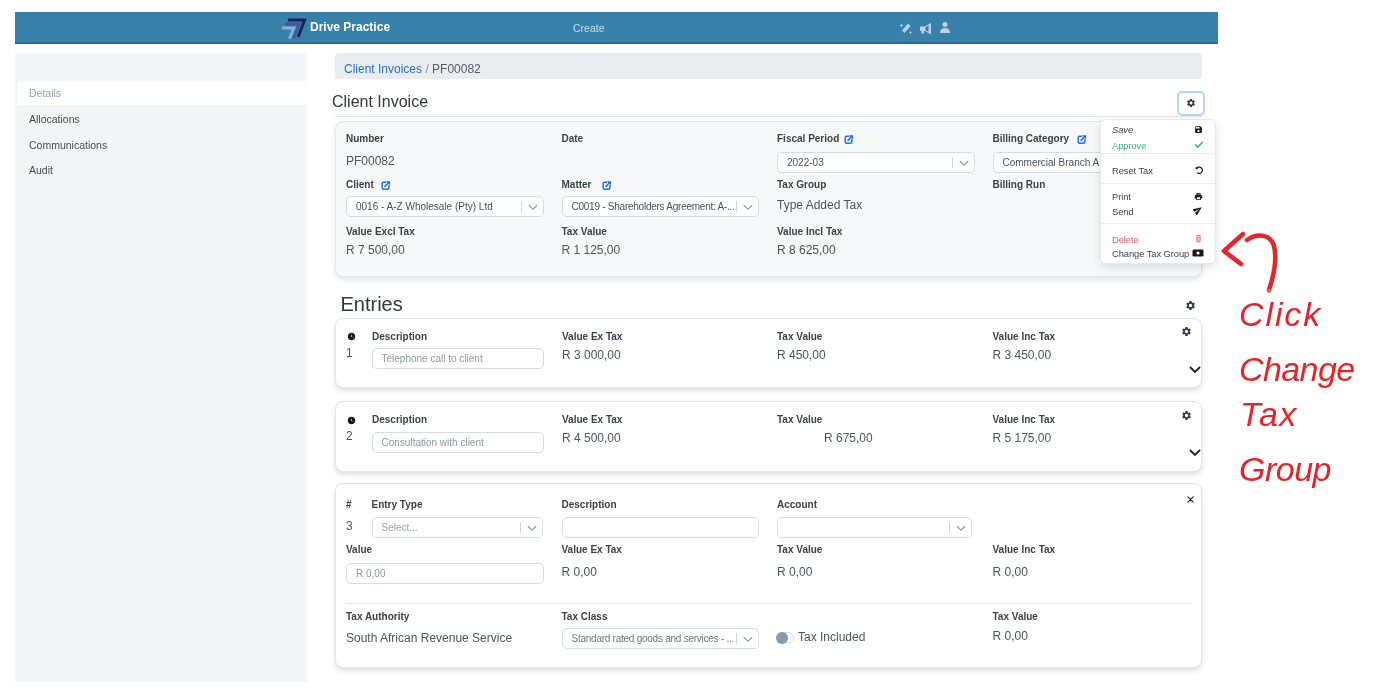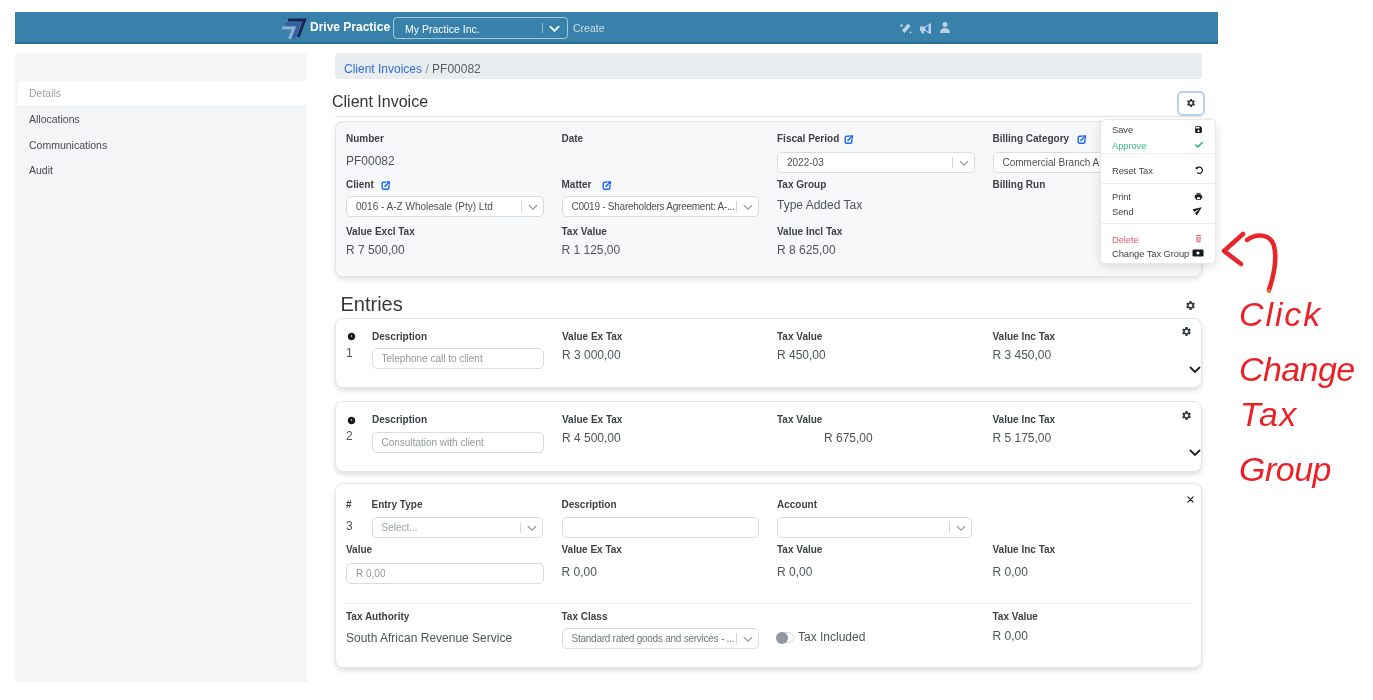--- a/index.html
+++ b/index.html
@@ -19,27 +19,20 @@
 <body>
 <div class="page">
 
 <div style="position:absolute;left:15px;top:12px;width:1203px;height:30px;background:#3781aa;border-bottom:2px solid #2a6c91;">
   <svg style="position:absolute;left:266px;top:4px;" width="26" height="24" viewBox="0 0 26 24">
     <path d="M7 4 L23.6 4 L17.2 21" fill="none" stroke="#1b2357" stroke-width="2.9"></path>
     <path d="M4 8 L18.2 8 L12.6 22.3" fill="none" stroke="#3a5ba0" stroke-width="2.9"></path>
     <path d="M1 12 L12.9 12 L8.4 22.8" fill="none" stroke="#8cb0d8" stroke-width="2.9"></path>
   </svg>
   <div style="position:absolute;left:295px;top:8px;font-size:12px;font-weight:bold;color:#fff;line-height:14px;">Drive Practice</div>
-  <div style="position:absolute;left:378px;top:5px;width:175px;height:22px;box-sizing:border-box;border:1px solid rgba(255,255,255,0.55);border-radius:4px;">
-    <div style="position:absolute;left:11px;top:4px;font-size:10.5px;color:#fff;line-height:14px;">My Practice Inc.</div>
-    <div style="position:absolute;right:24px;top:5px;bottom:5px;width:1px;background:rgba(255,255,255,0.45);"></div>
-    <svg style="position:absolute;right:7px;top:7px;" width="11" height="8" viewBox="0 0 12 8">
-          <path d="M1.5 1.5 L6 6 L10.5 1.5" fill="none" stroke="#fff" stroke-width="2" stroke-linecap="round"></path>
-        </svg>
-  </div>
   <div style="position:absolute;left:558px;top:9px;font-size:10.5px;color:rgba(255,255,255,0.72);line-height:14px;">Create</div>
 
   <svg style="position:absolute;left:885px;top:10px;" width="12" height="13" viewBox="0 0 24 26">
     <path d="M16 3 L21 8 L9 22 L4 17 Z" fill="#b9d2e3"></path>
     <path d="M3 3 l1.3 2.6 2.7 1.3 -2.7 1.3 L3 10.8 1.7 8.2 -1 6.9 1.7 5.6 Z" fill="#b9d2e3"></path>
     <path d="M21 18 l1 2 2 1 -2 1 -1 2 -1 -2 -2 -1 2 -1 Z" fill="#b9d2e3"></path>
   </svg>
 
   <svg style="position:absolute;left:903.5px;top:10px;" width="14" height="13" viewBox="0 0 28 26">
     <path d="M2 9 L2 18 L5 18 L5 23 L10 23 L10 18 L12 18 L24 25 L24 2 L12 9 Z" fill="#b9d2e3"></path>
@@ -241,21 +234,21 @@
 </div>
 <div style="position:absolute;left:776.5px;top:632px;width:17px;height:11px;box-sizing:border-box;border:1px solid #d6d9dc;border-radius:6px;background:#fff;"></div>
 <div style="position:absolute;left:775.8px;top:631.5px;width:12px;height:12px;border-radius:50%;background:#8e99a4;"></div>
 <div class="t" style="left:798px;top:630px;">Tax Included</div>
 <div class="t" style="left:992.5px;top:629px;">R 0,00</div>
 <svg style="position:absolute;left:1186px;top:495px;" width="9" height="9" viewBox="0 0 24 24">
       <path d="M5 5 L19 19 M19 5 L5 19" stroke="#16191c" stroke-width="3" stroke-linecap="round"></path>
     </svg>
 
 <div style="position:absolute;left:1100px;top:119px;width:116px;height:145px;box-sizing:border-box;background:#fff;border:1px solid #e7e9ea;border-radius:5px;box-shadow:0 3px 10px rgba(0,0,0,0.12);"></div>
-<div class="mi" style="left:1112px;top:122px;width:100px;">Save</div>
+<div class="mi" style="left:1112px;top:122px;width:100px;font-style:italic;">Save</div>
 <svg style="position:absolute;left:1194px;top:124.5px;" width="9" height="9" viewBox="0 0 24 24">
       <path fill="#16191d" d="M17 3H5c-1.11 0-2 .9-2 2v14c0 1.1.89 2 2 2h14c1.1 0 2-.9 2-2V7l-4-4zm-5 16c-1.66 0-3-1.34-3-3s1.34-3 3-3 3 1.34 3 3-1.34 3-3 3zm3-10H5V5h10v4z"></path>
     </svg>
 <div class="mi" style="left:1112px;top:137.7px;width:100px;color:#37b883;">Approve</div>
 <svg style="position:absolute;left:1193.5px;top:139.5px;" width="10" height="10" viewBox="0 0 24 24">
       <path d="M20 6 L9 17 L4 12" fill="none" stroke="#21b573" stroke-width="3.4" stroke-linecap="round" stroke-linejoin="round"></path>
     </svg>
 <div class="mhr" style="left:1100px;width:116px;top:153px;"></div>
 <div class="mi" style="left:1112px;top:163px;width:100px;">Reset Tax</div>
 <svg style="position:absolute;left:1194px;top:165px;" width="10" height="10" viewBox="0 0 24 24">

